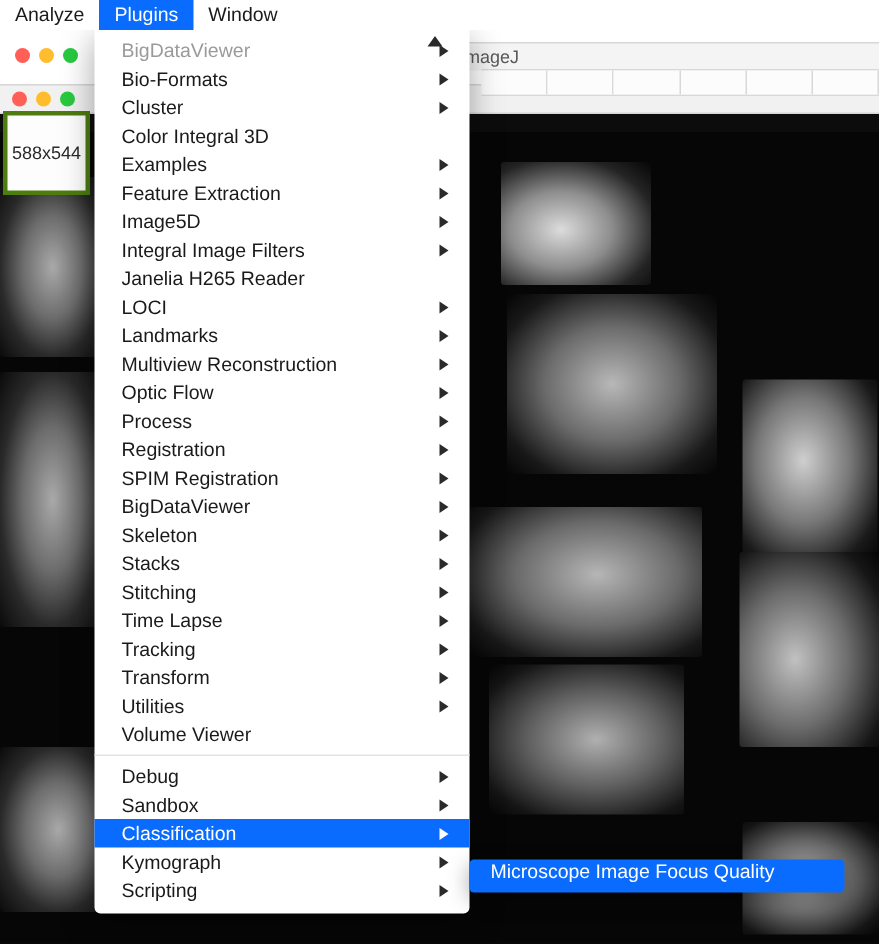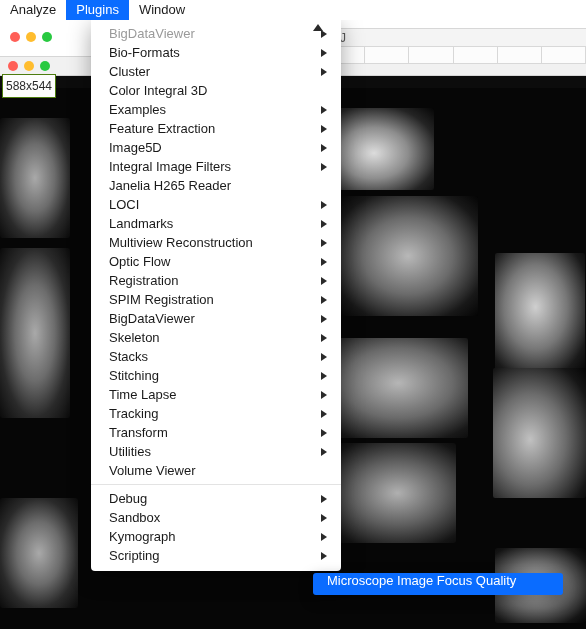--- a/index.html
+++ b/index.html
@@ -13,39 +13,39 @@
   .ij-toolbar .cell{flex:1;border-right:1px solid #d8d8d8;background:#fcfcfc;}
   
   .image-win-top{position:absolute;left:0;top:56px;width:586px;height:18px;background:#f1f1f1;border-top:1px solid #d6d6d6;border-bottom:1px solid #d6d6d6;display:flex;align-items:center;z-index:4;}
   .traffic{display:flex;gap:6px;padding-left:8px;}
   .traffic span{width:10px;height:10px;border-radius:50%;display:inline-block;}
   .tl-r{background:#ff5f57;} .tl-y{background:#ffbd2e;} .tl-g{background:#28c940;}
   .image-win-title{flex:1;text-align:left;padding-left:180px;color:#525252;font-size:12px;}
   
   .white-top{position:absolute;left:0;top:0;width:586px;height:74px;background:#fff;z-index:3;}
   
-  .coord{position:absolute;left:2px;top:74px;padding:4px 3px;background:#fdfdfd;color:#2a2a2a;font-size:12px;z-index:6;border:1px solid #4d7c0f;}
+  .coord{position:absolute;left:2px;top:74px;padding:18px 3px;background:#fdfdfd;color:#2a2a2a;font-size:12px;z-index:6;border:3px solid #4d7c0f;}
   .coord-top{position:absolute;left:2px;top:28px;height:18px;display:flex;align-items:center;z-index:6;}
   .coord-top .traffic{padding-left:8px;}
   
   .bg{position:absolute;left:0;top:88px;width:586px;height:541px;background:#060606;z-index:1;}
   .tile{position:absolute;background:radial-gradient(ellipse at 50% 50%,#a9a9a9 0%,#6c6c6c 40%,#2a2a2a 70%,#0a0a0a 100%);filter:blur(0.4px);border-radius:2px;}
   
   .t1{left:0;top:30px;width:70px;height:120px;}
   .t2{left:0;top:160px;width:70px;height:170px;}
   .t3{left:0;top:410px;width:78px;height:110px;} 
   .ta{left:334px;top:20px;width:100px;height:82px;background:radial-gradient(ellipse at 40% 55%,#dcdcdc 0%,#8d8d8d 40%,#242424 75%,#050505 100%);}
   .tb{left:338px;top:108px;width:140px;height:120px;background:radial-gradient(ellipse at 50% 50%,#b8b8b8 0%,#6b6b6b 45%,#181818 80%,#040404 100%);}
   .tc{left:495px;top:165px;width:90px;height:120px;background:radial-gradient(ellipse at 45% 45%,#cfcfcf 0%,#777 45%,#1a1a1a 80%,#040404 100%);}
   .td{left:313px;top:250px;width:155px;height:100px;background:radial-gradient(ellipse at 55% 45%,#b6b6b6 0%,#6a6a6a 45%,#181818 80%,#040404 100%);}
   .te{left:493px;top:280px;width:93px;height:130px;background:radial-gradient(ellipse at 40% 55%,#c1c1c1 0%,#6c6c6c 45%,#161616 82%,#040404 100%);}
   .tf{left:326px;top:355px;width:130px;height:100px;background:radial-gradient(ellipse at 55% 50%,#b0b0b0 0%,#5f5f5f 45%,#151515 82%,#040404 100%);}
   .tg{left:495px;top:460px;width:91px;height:75px;background:radial-gradient(ellipse at 45% 50%,#bcbcbc 0%,#696969 45%,#151515 82%,#040404 100%);}
   
-  .dropdown{position:absolute;left:63px;top:20px;width:250px;background:#ffffff;z-index:30;box-shadow:0 6px 22px rgba(0,0,0,.35);border-radius:0 0 4px 4px;padding:4px 0 6px;margin-left:28px;}
+  .dropdown{position:absolute;left:63px;top:20px;width:250px;background:#ffffff;z-index:30;box-shadow:0 6px 22px rgba(0,0,0,.35);border-radius:0 0 4px 4px;padding:4px 0 6px;}
   .menu-item{position:relative;height:19px;line-height:19px;padding:0 18px;font-size:13px;color:#1a1a1a;white-space:nowrap;}
   .menu-item.sel{background:#0a6cff;color:#fff;}
   .menu-sep{height:1px;background:#e3e3e3;margin:4px 0;}
   .arrow-up{position:absolute;right:18px;top:4px;width:0;height:0;border-left:5px solid transparent;border-right:5px solid transparent;border-bottom:7px solid #2a2a2a;}
   .sub-ind{position:absolute;right:14px;top:50%;transform:translateY(-50%);width:0;height:0;border-top:4px solid transparent;border-bottom:4px solid transparent;border-left:6px solid #2a2a2a;}
   .menu-item.sel .sub-ind{border-left-color:#fff;}
   
   .submenu{position:absolute;left:313px;top:573px;width:250px;height:22px;background:#0a6cff;color:#fff;display:flex;align-items:flex-start;border-radius:3px;z-index:31;box-shadow:0 4px 14px rgba(0,0,0,.35);}
   .submenu .sm-item{padding:0 14px;font-size:13px;white-space:nowrap;}
   
@@ -117,35 +117,37 @@
   <div class="menu-item"><span>Color Integral 3D</span></div>
   <div class="menu-item"><span>Examples</span><span class="sub-ind"></span></div>
   <div class="menu-item"><span>Feature Extraction</span><span class="sub-ind"></span></div>
   <div class="menu-item"><span>Image5D</span><span class="sub-ind"></span></div>
   <div class="menu-item"><span>Integral Image Filters</span><span class="sub-ind"></span></div>
   <div class="menu-item"><span>Janelia H265 Reader</span></div>
   <div class="menu-item"><span>LOCI</span><span class="sub-ind"></span></div>
   <div class="menu-item"><span>Landmarks</span><span class="sub-ind"></span></div>
   <div class="menu-item"><span>Multiview Reconstruction</span><span class="sub-ind"></span></div>
   <div class="menu-item"><span>Optic Flow</span><span class="sub-ind"></span></div>
+  <div class="menu-item"><span>Process</span><span class="sub-ind"></span></div>
   <div class="menu-item"><span>Registration</span><span class="sub-ind"></span></div>
   <div class="menu-item"><span>SPIM Registration</span><span class="sub-ind"></span></div>
   <div class="menu-item"><span>BigDataViewer</span><span class="sub-ind"></span></div>
   <div class="menu-item"><span>Skeleton</span><span class="sub-ind"></span></div>
   <div class="menu-item"><span>Stacks</span><span class="sub-ind"></span></div>
   <div class="menu-item"><span>Stitching</span><span class="sub-ind"></span></div>
   <div class="menu-item"><span>Time Lapse</span><span class="sub-ind"></span></div>
   <div class="menu-item"><span>Tracking</span><span class="sub-ind"></span></div>
   <div class="menu-item"><span>Transform</span><span class="sub-ind"></span></div>
   <div class="menu-item"><span>Utilities</span><span class="sub-ind"></span></div>
   <div class="menu-item"><span>Volume Viewer</span></div>
 
   <div class="menu-sep"></div>
 
   <div class="menu-item"><span>Debug</span><span class="sub-ind"></span></div>
   <div class="menu-item"><span>Sandbox</span><span class="sub-ind"></span></div>
+  <div class="menu-item sel"><span>Classification</span><span class="sub-ind"></span></div>
   <div class="menu-item"><span>Kymograph</span><span class="sub-ind"></span></div>
   <div class="menu-item"><span>Scripting</span><span class="sub-ind"></span></div>
 </div>
 
 <div class="submenu">
   <div class="sm-item">Microscope Image Focus Quality</div>
 </div>
 
 </body></html>

